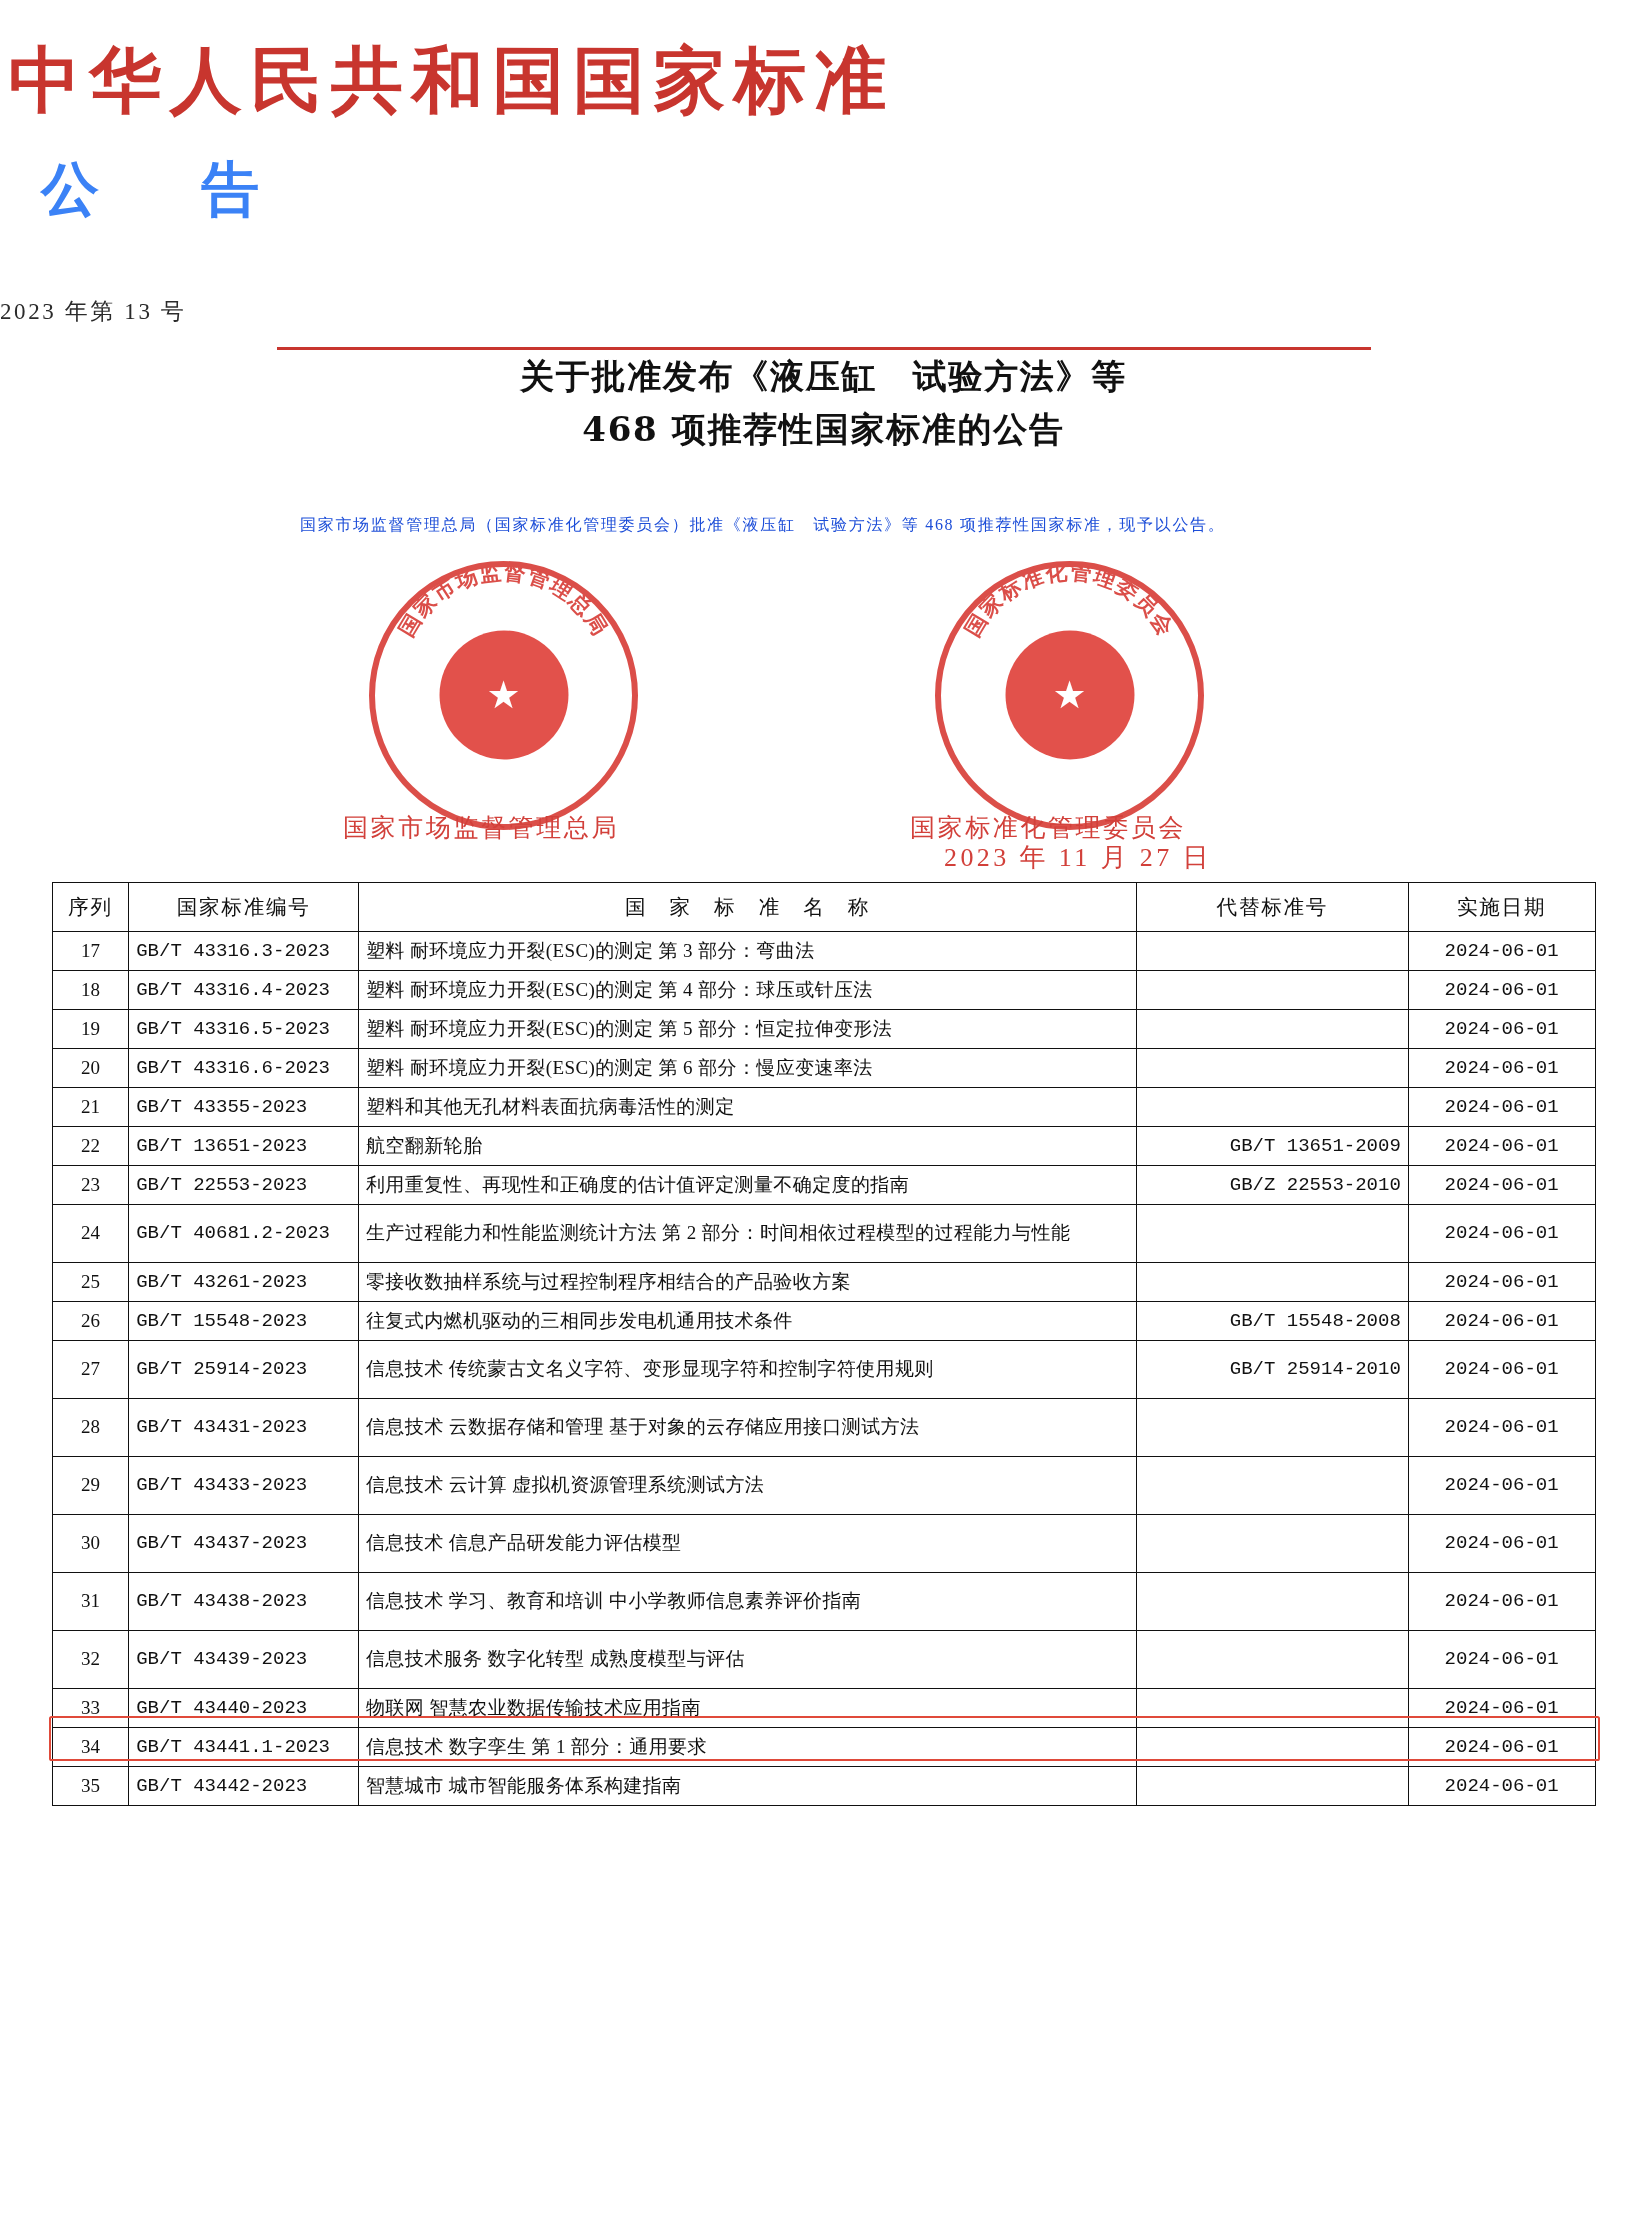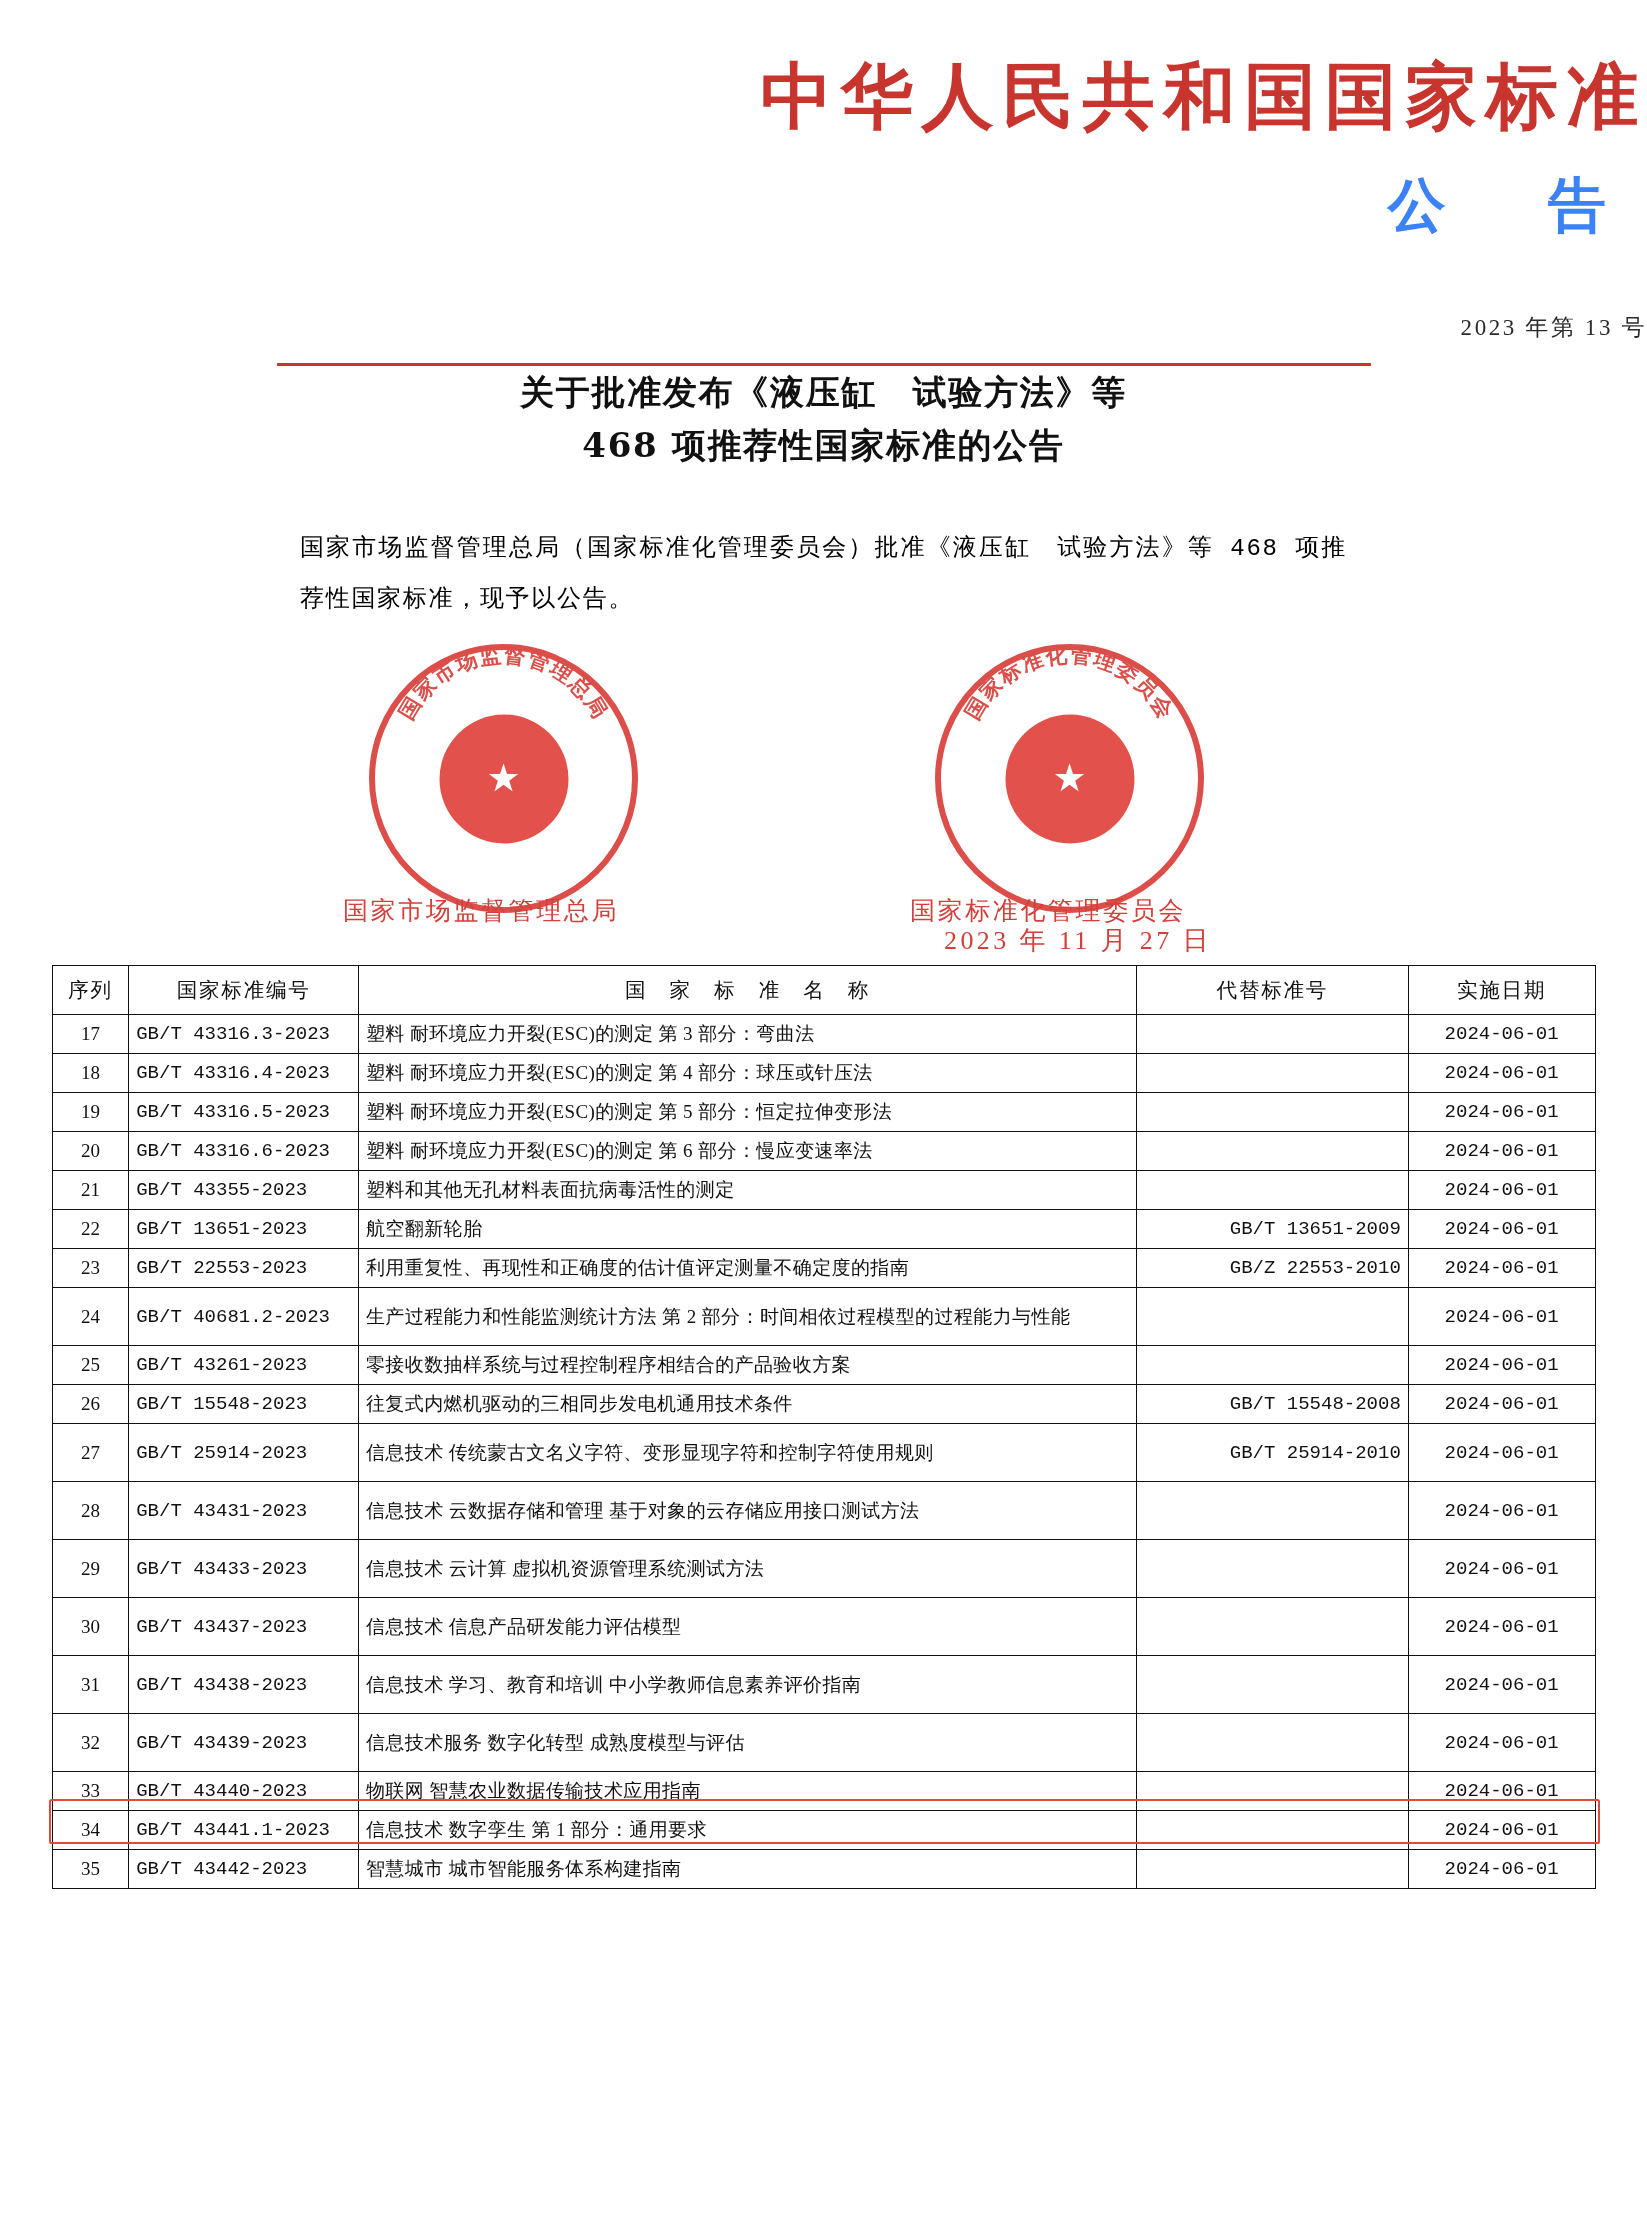--- a/index.html
+++ b/index.html
@@ -17,22 +17,22 @@
   .page {
     width: 1647px;
     min-height: 2216px;
     position: relative;
     box-sizing: border-box;
     padding: 0;
   }
 
   
   .doc-header {
-    text-align: right;
-    padding-top: 55px;
+    text-align: left;
+    padding-top: 39px;
   }
   .title-main {
     font-family: "DejaVu Serif", "Liberation Serif", serif;
     color: #c8352e;
     font-size: 72px;
     font-weight: 700;
     letter-spacing: 8.6px;
     line-height: 1.15;
     margin: 0 auto;
     text-indent: 8.6px;
@@ -70,26 +70,26 @@
     letter-spacing: 1.7px;
     line-height: 1.55;
     color: #111;
     font-family: "DejaVu Serif", "Liberation Serif", serif;
   }
 
   
   .body-par {
     margin: 53px auto 0 auto;
     width: 1047px;
-    font-size: 24px;
+    font-size: 16px;
     line-height: 2.1;
     letter-spacing: 1.7px;
     text-align: justify;
-    color: #000000;
-    font-family: Liberation Mono, monospace;
+    color: #1d4ed8;
+    font-family: Liberation Serif, serif;
   }
 
   
   .seals {
     position: relative;
     height: 283px;
     margin-top: 12px;
   }
   .seal {
     position: absolute;

